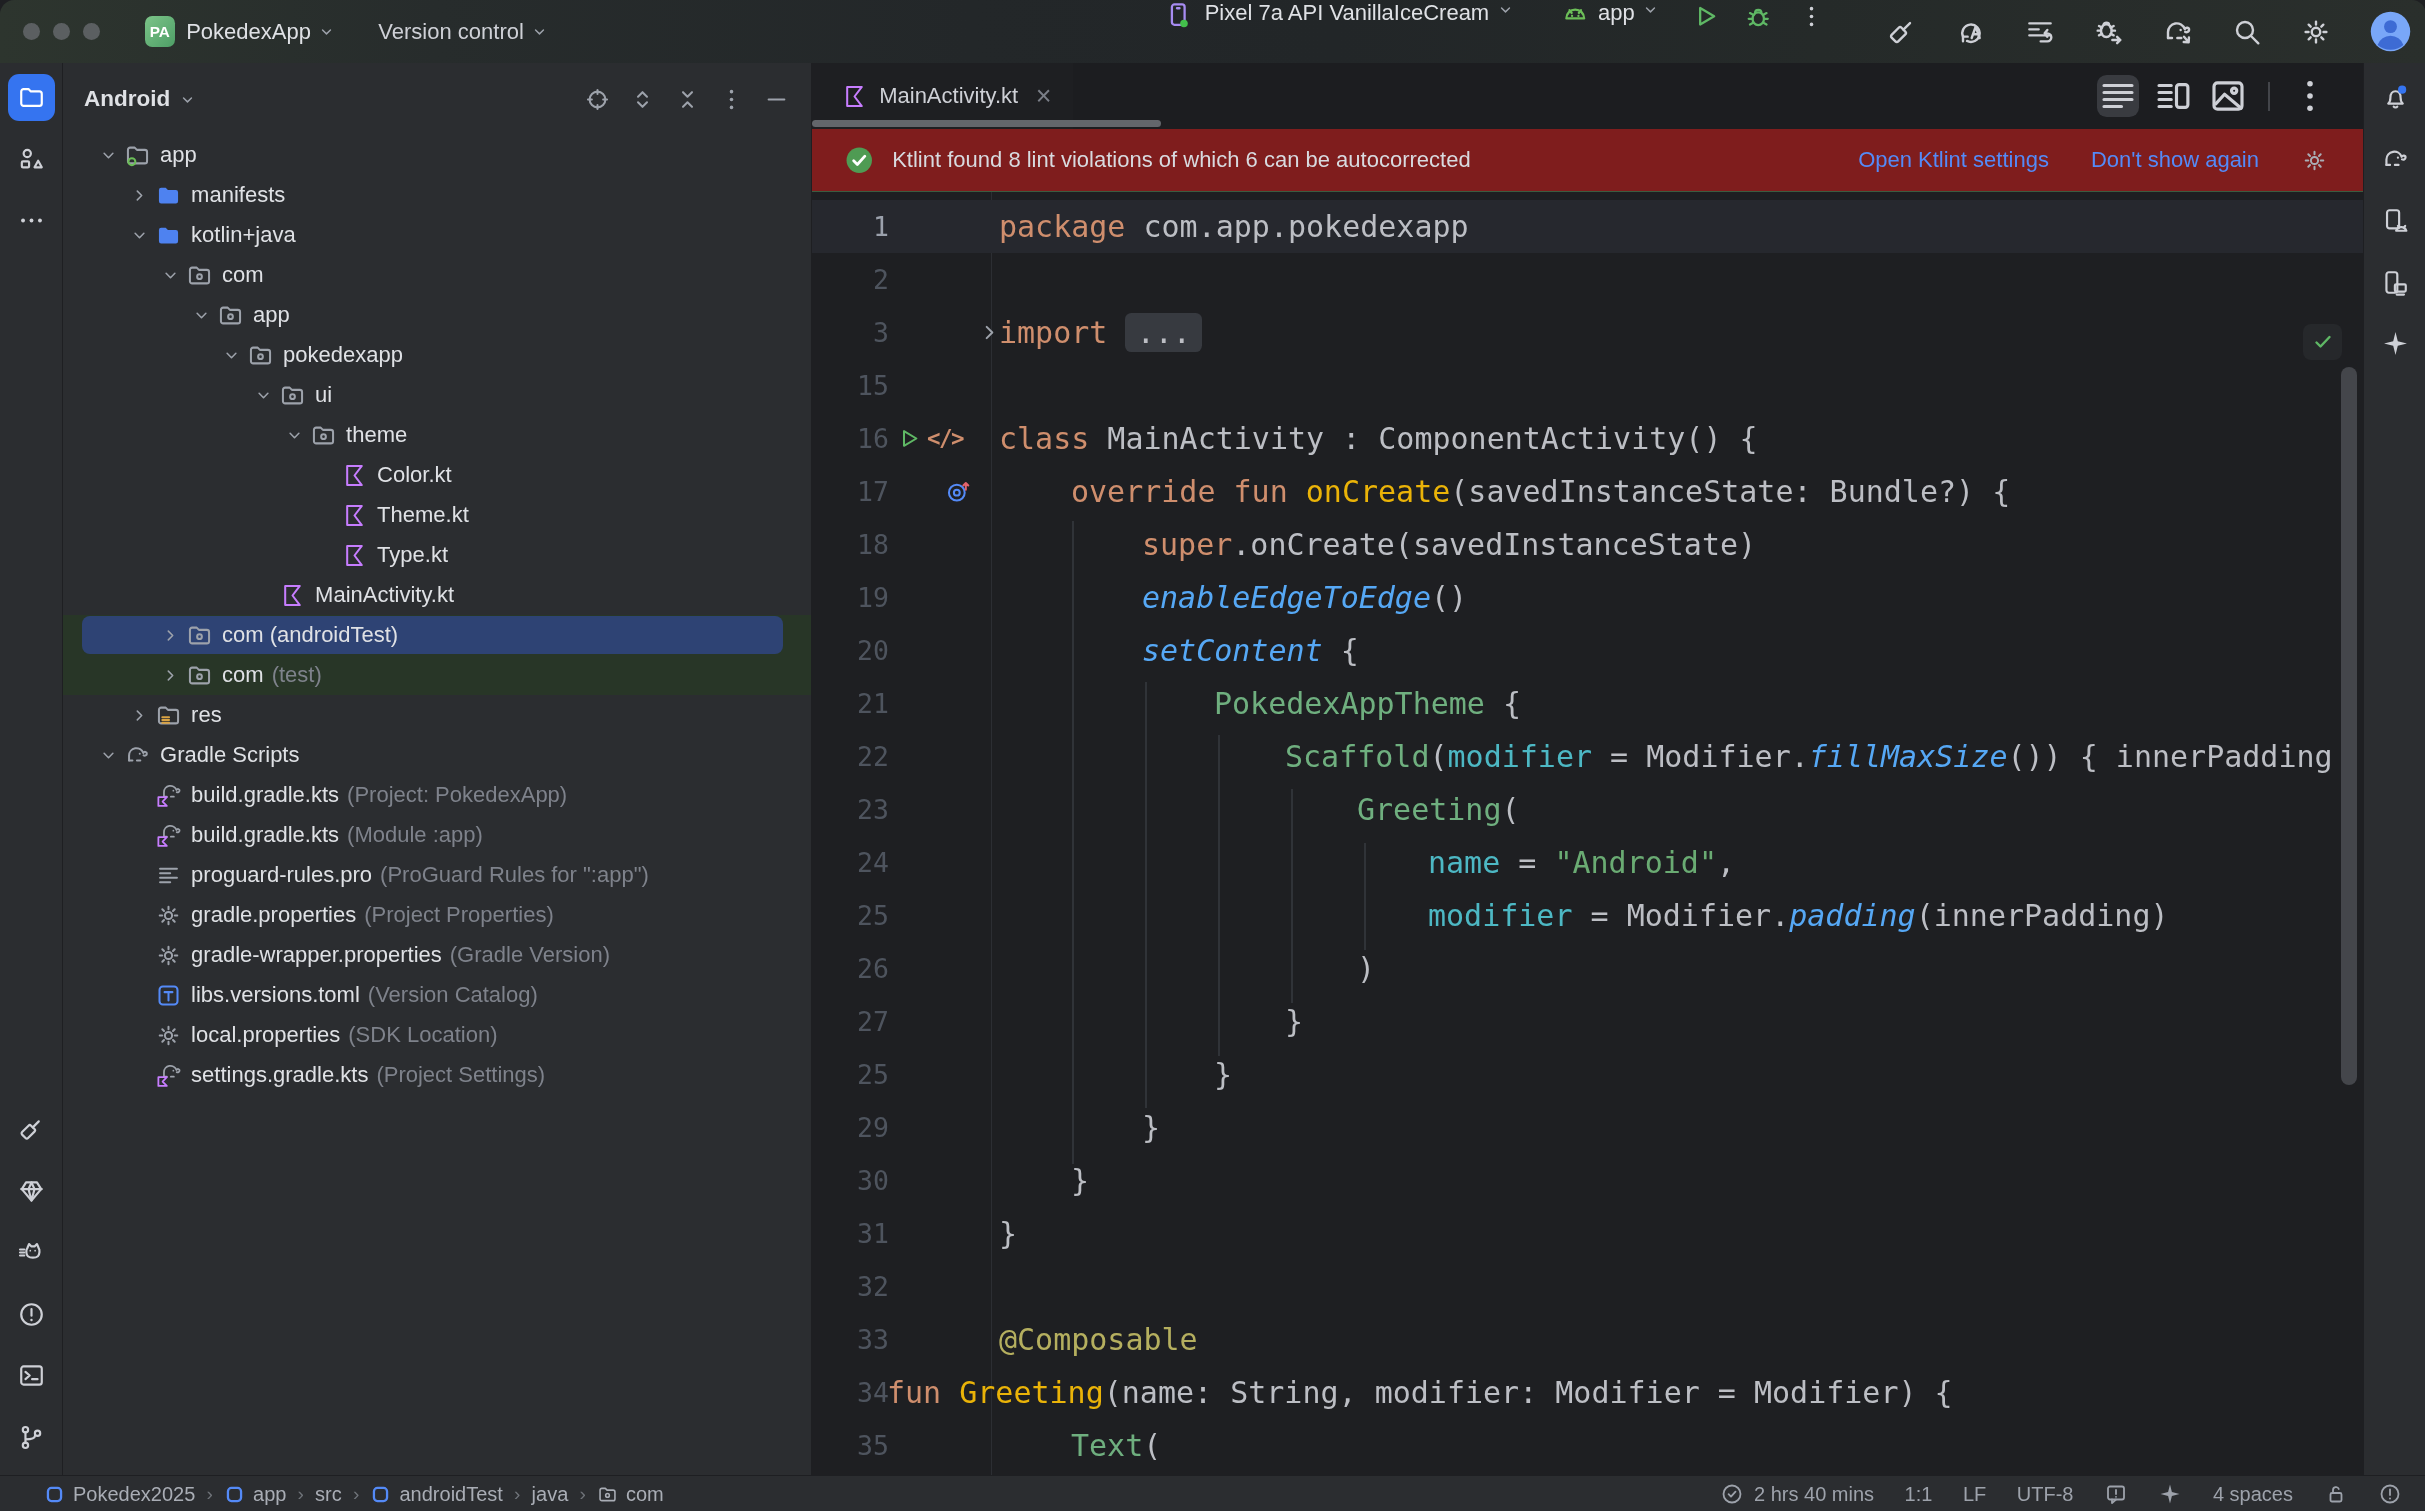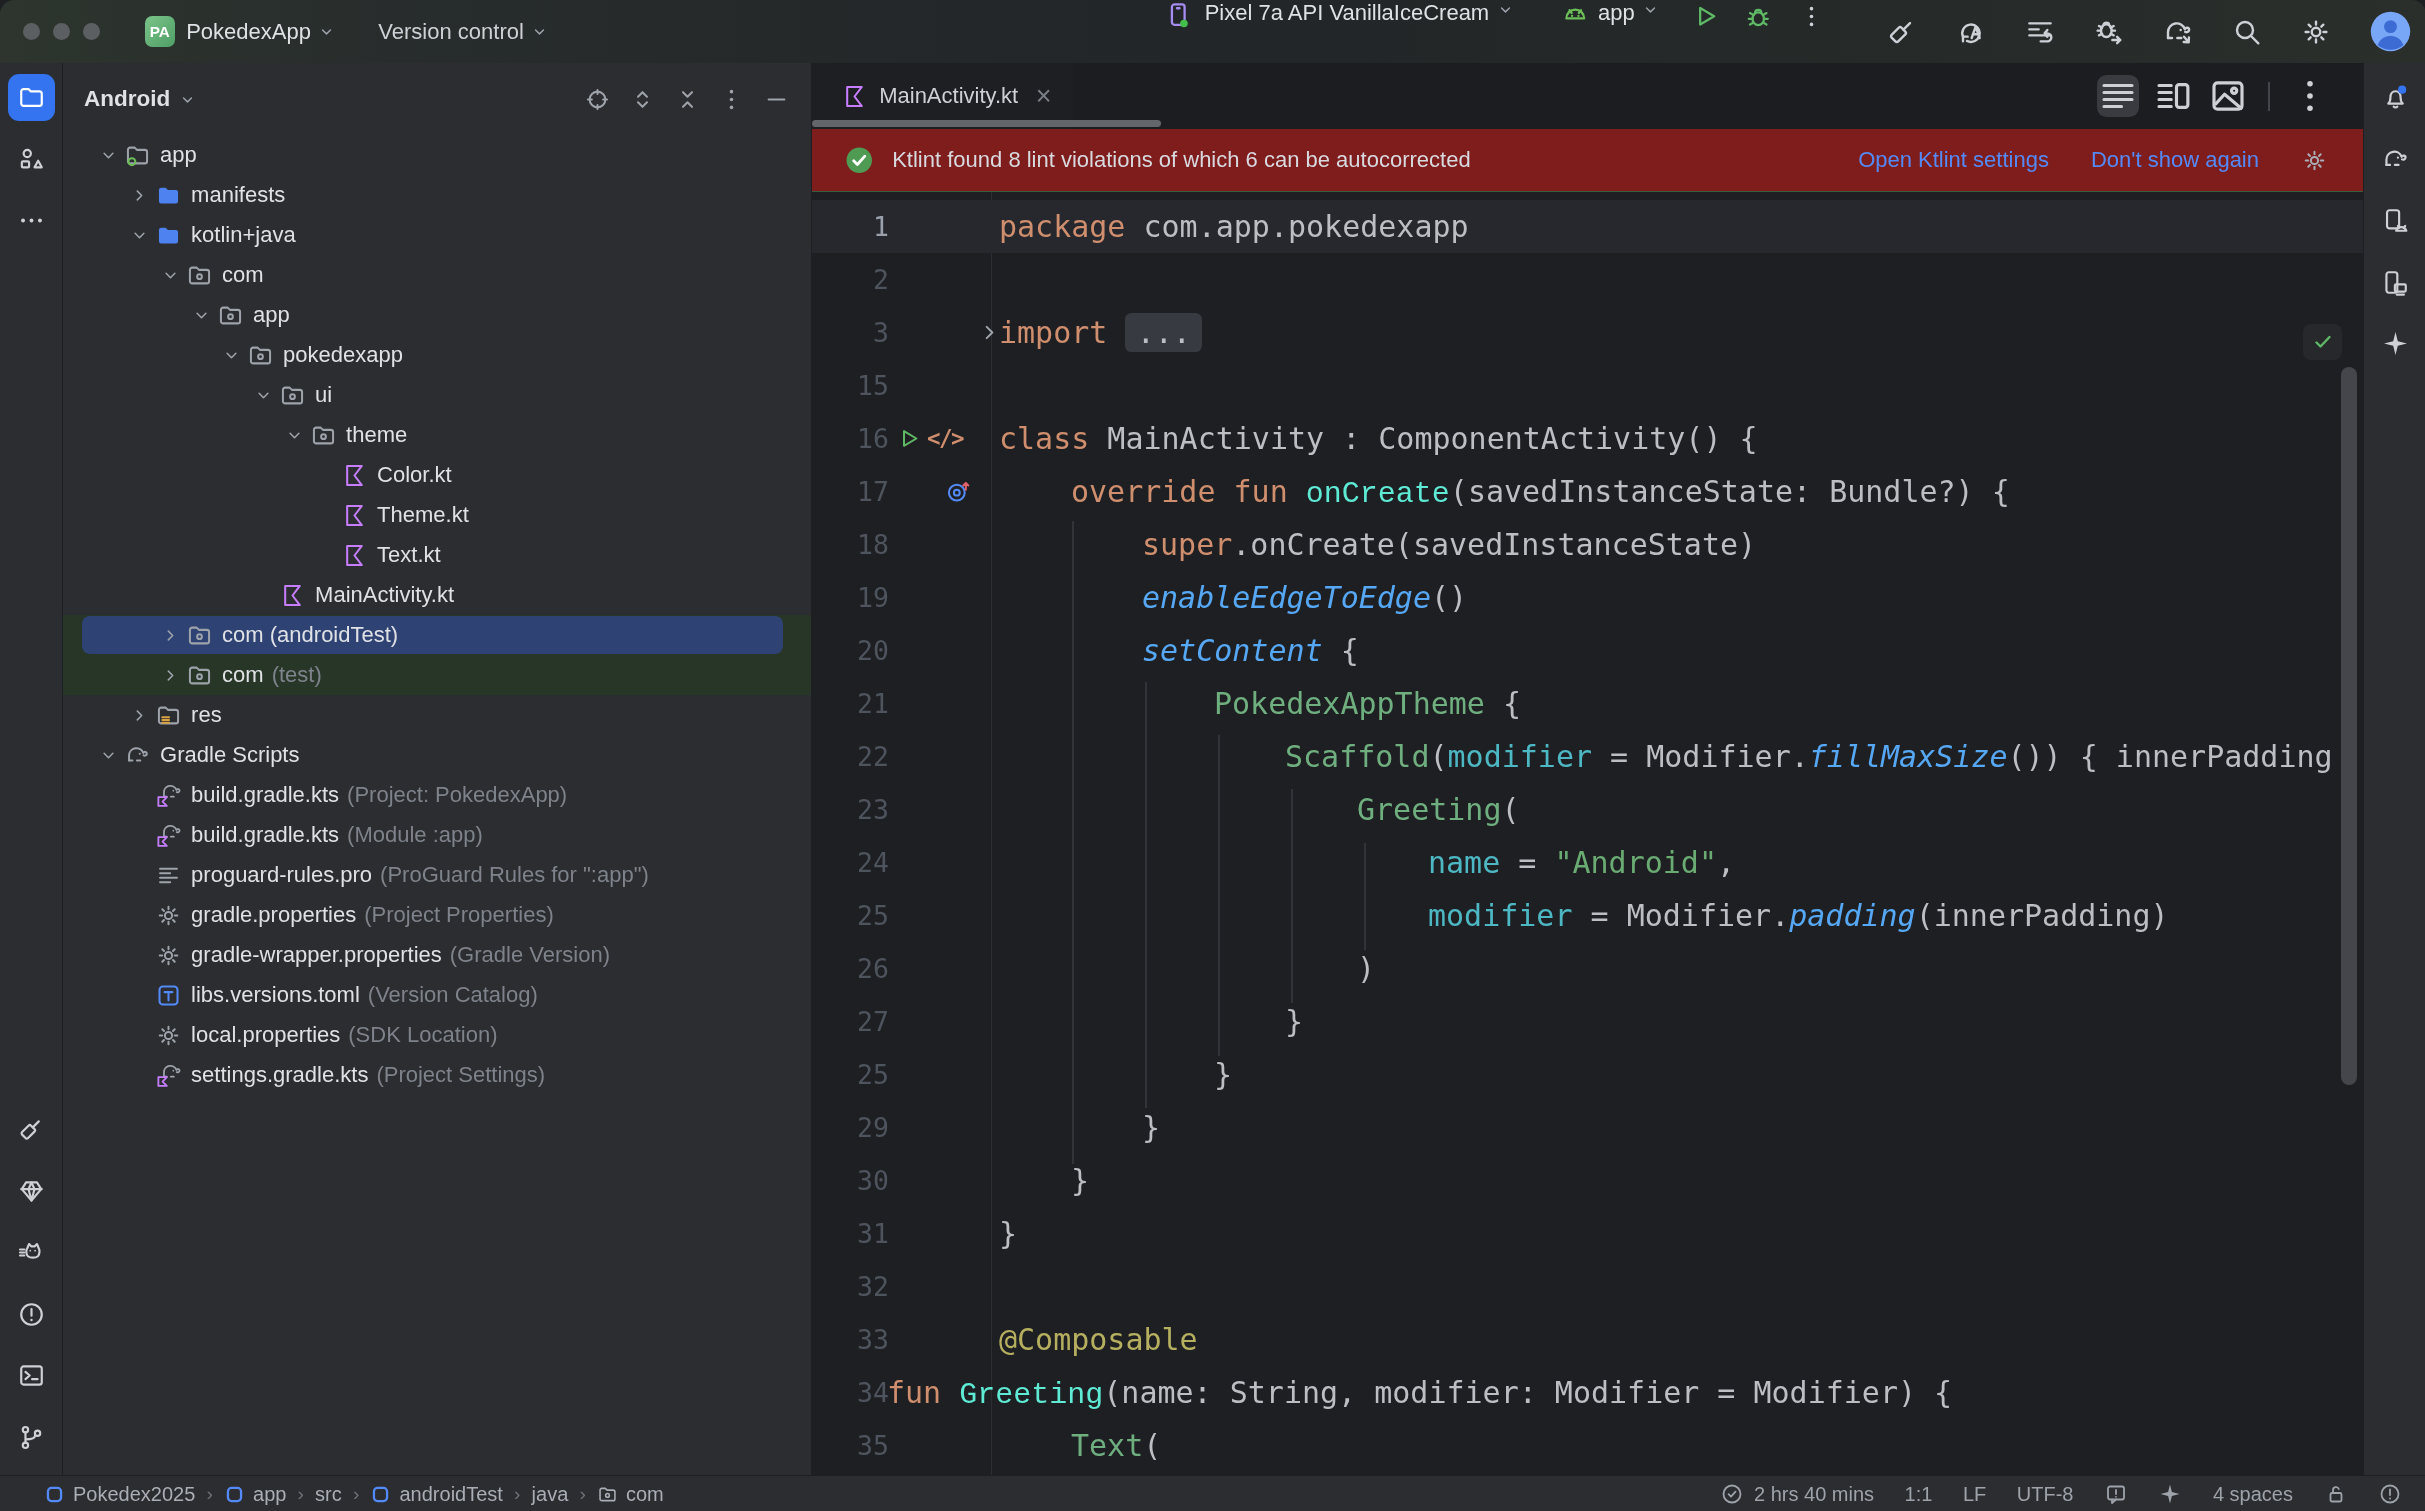--- a/index.html
+++ b/index.html
@@ -93,21 +93,21 @@
   .code-line.hl .ln { color:#9BA1AC; }
   .gut { position:absolute; top:10.4px; width:32px; height:32px; display:flex; align-items:center; justify-content:center; }
   .gut svg { width:27px; height:27px; }
   .g-run { left:80px; color:#5FB865; }
   .g-markup { left:117px; color:#CF8E6D; font-size:22.5px; font-weight:bold; letter-spacing:-1.6px; }
   .g-override { left:130px; }
   .g-fold { left:161px; color:#9DA2AB; }
   .tok-kw { color:#CF8E6D; }
   .tok-pl { color:#BCBEC4; }
   .tok-fn { color:#56A8F5; font-style:italic; }
-  .tok-fd { color:#5eead4;font-family:Liberation Mono, monospace; }
+  .tok-fd { color:#eab308; }
   .tok-cm { color:#6FAF7F; }
   .tok-st { color:#6AAB73; }
   .tok-na { color:#4DB8C4; }
   .tok-an { color:#B5AF5F; }
   .foldbox { background:#373A40; border-radius:6.4px; padding:1.6px 11.2px; color:#BCBEC4; }
 
   .vscroll { position:absolute; right:6.4px; top:175px; width:16px; height:718px;
              background:#44464B; border-radius:8px; }
   .inspect-widget { position:absolute; right:21px; top:132px; width:39px; height:36px;
              background:#26282B; border-radius:8px; display:flex; align-items:center; justify-content:center; }
@@ -552,21 +552,21 @@
             </span>
             <span class="tlabel">Theme.kt</span>
           </div>
           <div class="tree-row" style="padding-left:247px">
             <span class="tchev"></span>
             <span class="ic ticon">
               <svg viewBox="0 0 24 24" fill="none" stroke="currentColor" stroke-width="1.8" stroke-linecap="round" stroke-linejoin="round">
                 <path d="M5.5 3.5h13L12 12l6.5 8.5h-13z" stroke="#C77DFF"></path>
               </svg>
             </span>
-            <span class="tlabel">Text.kt</span>
+            <span class="tlabel">Type.kt</span>
           </div>
           <div class="tree-row" style="padding-left:185px">
             <span class="tchev"></span>
             <span class="ic ticon">
               <svg viewBox="0 0 24 24" fill="none" stroke="currentColor" stroke-width="1.8" stroke-linecap="round" stroke-linejoin="round">
                 <path d="M5.5 3.5h13L12 12l6.5 8.5h-13z" stroke="#C77DFF"></path>
               </svg>
             </span>
             <span class="tlabel">MainActivity.kt</span>
           </div>

